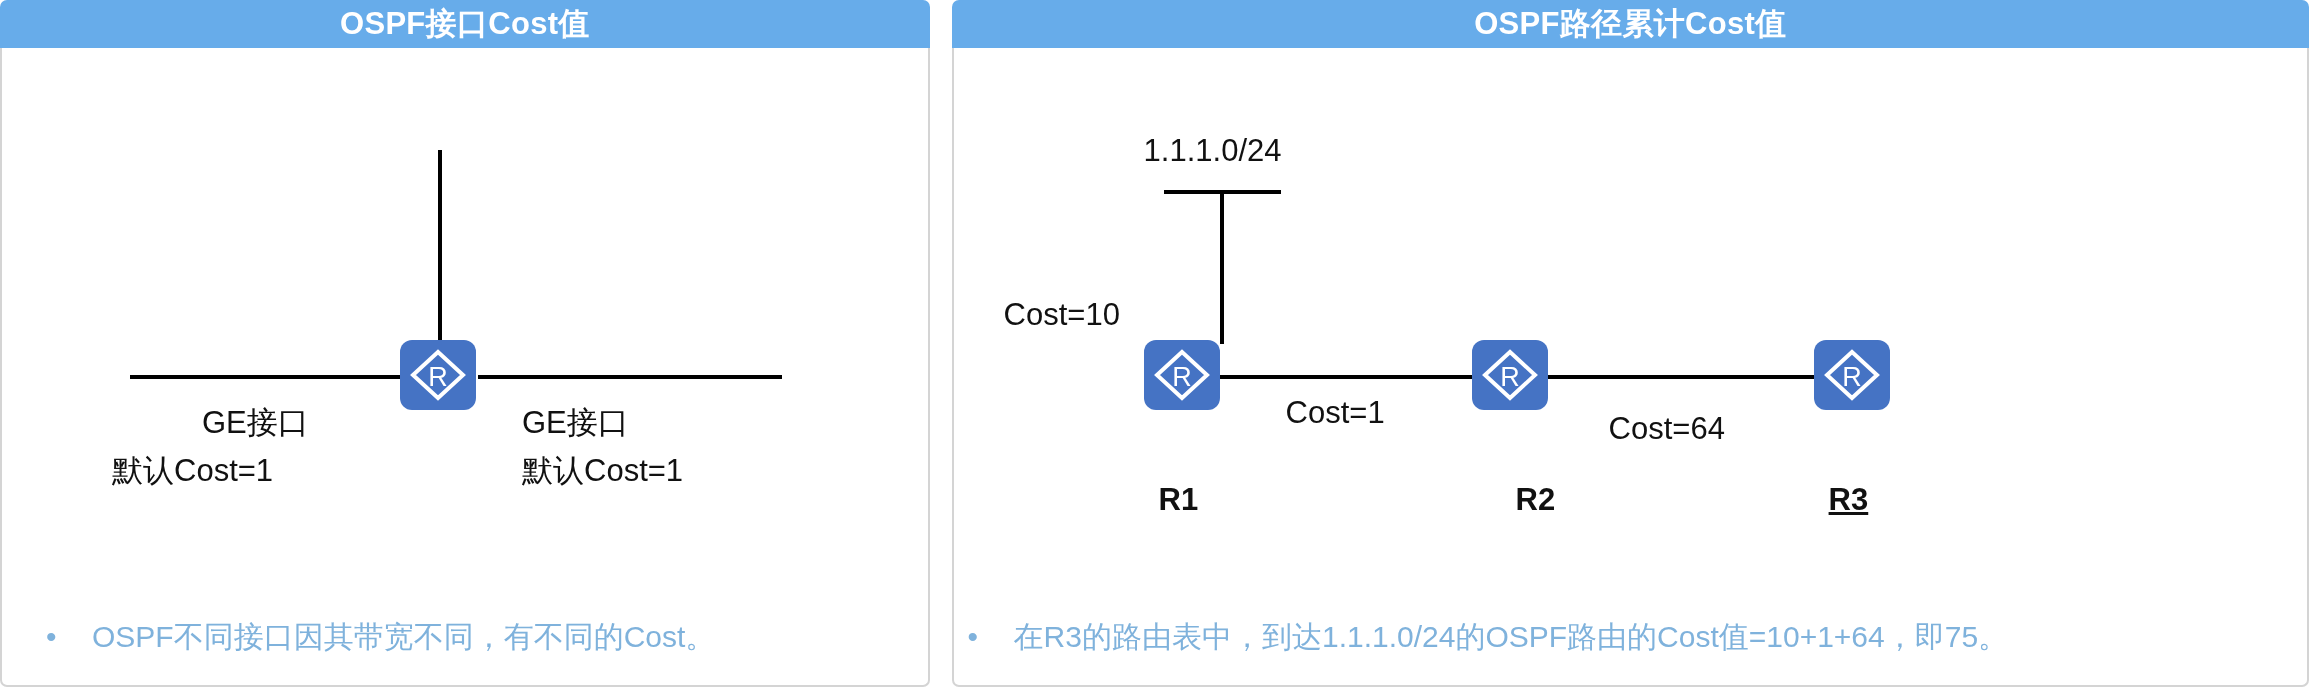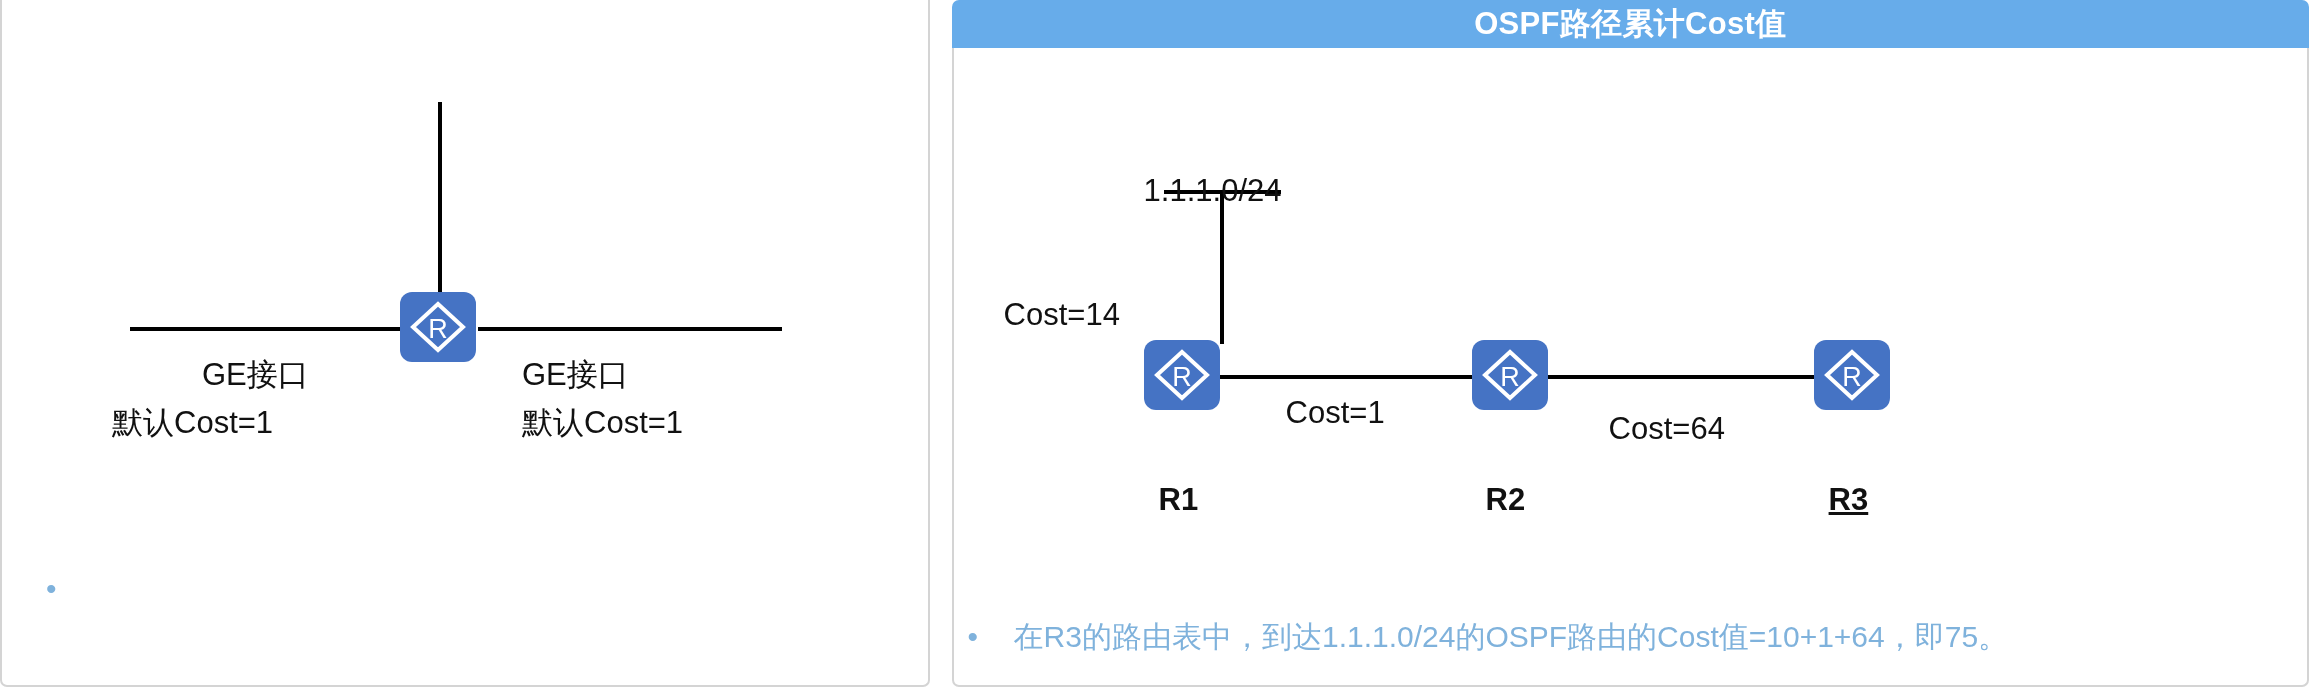--- a/index.html
+++ b/index.html
@@ -103,20 +103,21 @@
     line-height: 1.42;
   }
   .note-text { max-width: 1120px; }
 </style>
 </head>
 <body>
 
 <div class="board">
 
   <section class="panel panel-left">
+    <header class="panel-header">OSPF接口Cost值</header>
 
     <div class="panel-body">
       <div class="diagram">
 
         <div class="vline" style="left:436px; top:102px; height:192px;"></div>
 
         <div class="hline" style="left:128px; top:327px; width:308px;"></div>
         <div class="hline" style="left:476px; top:327px; width:304px;"></div>
 
         <div class="router" style="left:398px; top:292px;">
@@ -129,20 +130,21 @@
 
         <div class="lbl" style="left:200px; top:355px;">GE接口</div>
         <div class="lbl" style="left:110px; top:403px;">默认Cost=1</div>
 
         <div class="lbl" style="left:520px; top:355px;">GE接口</div>
         <div class="lbl" style="left:520px; top:403px;">默认Cost=1</div>
       </div>
 
       <div class="note" style="left:44px; top:568px; width:950px;">
         <span class="note-dot">•</span>
+        <span class="note-text">OSPF不同接口因其带宽不同，有不同的Cost。</span>
       </div>
     </div>
   </section>
 
   <section class="panel panel-right">
     <header class="panel-header">OSPF路径累计Cost值</header>
 
     <div class="panel-body">
       <div class="diagram">
 
@@ -166,27 +168,27 @@
             <text x="29" y="38" text-anchor="middle" font-family="Liberation Sans, sans-serif" font-size="27" fill="#ffffff">R</text>
           </svg>
         </div>
         <div class="router" style="left:860px; top:292px;">
           <svg width="58" height="54" viewBox="0 0 58 54" aria-hidden="true">
             <polygon points="29,4 54,27 29,50 4,27" fill="none" stroke="#ffffff" stroke-width="4"></polygon>
             <text x="29" y="38" text-anchor="middle" font-family="Liberation Sans, sans-serif" font-size="27" fill="#ffffff">R</text>
           </svg>
         </div>
 
-        <div class="lbl" style="left:190px; top:83px;margin-top:40px;">1.1.1.0/24</div>
-        <div class="lbl" style="left:50px; top:247px;">Cost=14</div>
+        <div class="lbl" style="left:190px; top:83px;">1.1.1.0/24</div>
+        <div class="lbl" style="left:50px; top:247px;">Cost=10</div>
         <div class="lbl" style="left:332px; top:345px;">Cost=1</div>
         <div class="lbl" style="left:655px; top:345px;margin-top:16px;">Cost=64</div>
 
         <div class="lbl lbl-bold" style="left:205px; top:432px;">R1</div>
-        <div class="lbl lbl-bold" style="left:532px; top:432px;text-align:right;">R2</div>
+        <div class="lbl lbl-bold" style="left:562px; top:432px;text-align:right;">R2</div>
         <div class="lbl lbl-bold" style="left:875px; top:432px;text-decoration:underline;">R3</div>
       </div>
 
       <div class="note" style="left:14px; top:568px; width:1200px;">
         <span class="note-dot">•</span>
         <span class="note-text">在R3的路由表中，到达1.1.1.0/24的OSPF路由的Cost值=10+1+64，即75。</span>
       </div>
     </div>
   </section>
 

